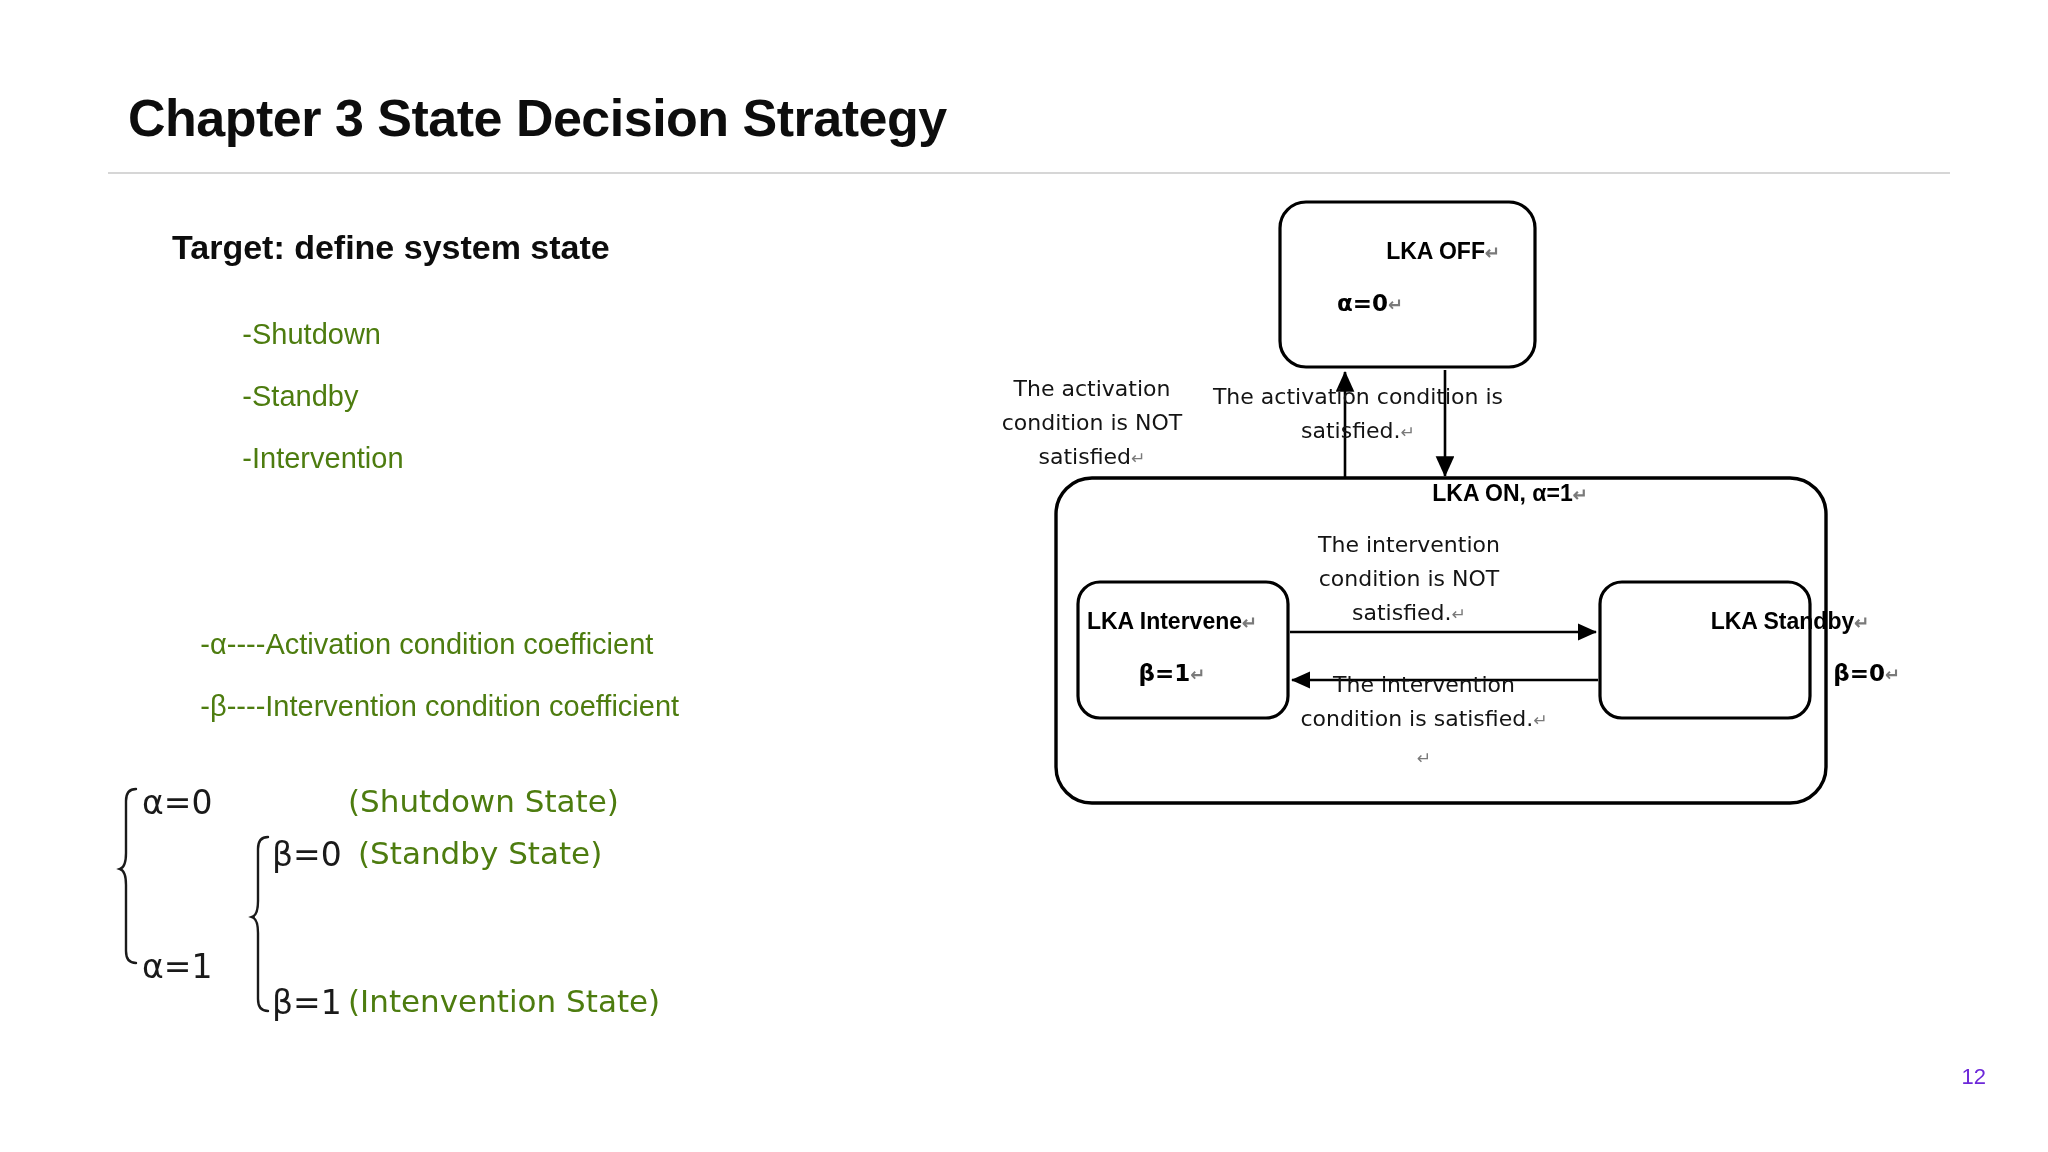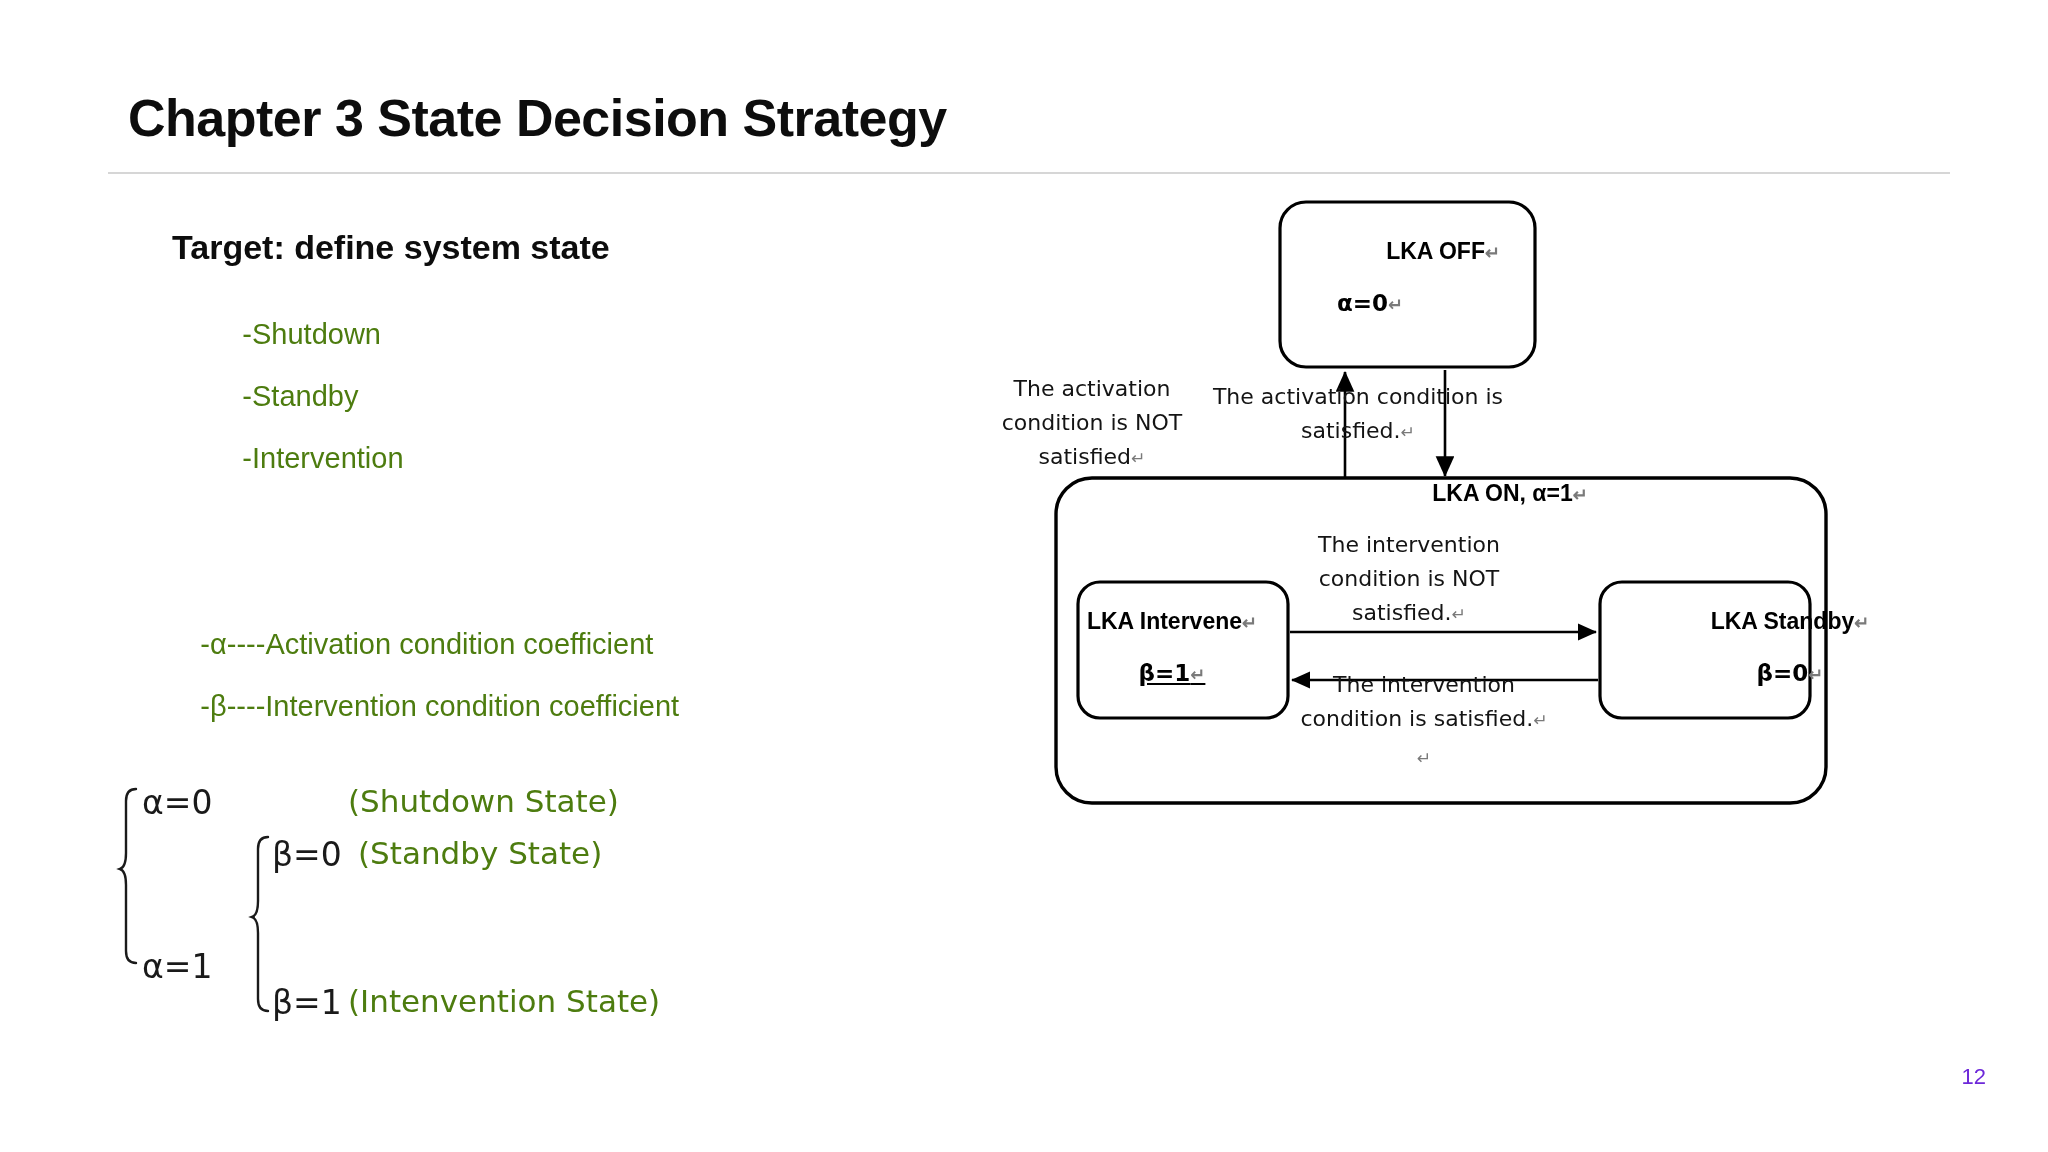--- a/index.html
+++ b/index.html
@@ -165,25 +165,25 @@
 
   
   #lkaoff-title  { left: 200px; top: 58px;  width: 260px; text-align: right; }
   #lkaoff-value  { left: 200px; top: 110px; width: 260px; }
 
   
   #lkaon-header  { left: 240px; top: 300px; width: 460px; }
 
   
   #intervene-title { left: 22px;  top: 428px; width: 220px; }
-  #intervene-value { left: 22px;  top: 480px; width: 220px; text-decoration: underline; }
+  #intervene-value { left: 22px;  top: 480px; width: 220px; }
 
   
   #standby-title   { left: 640px; top: 428px; width: 220px; }
-  #standby-value   { left: 640px; top: 480px; width: 220px; }
+  #standby-value   { left: 640px; top: 480px; width: 220px; text-align: right; }
 
   
   #edge-act-not    { left: -78px; top: 192px; width: 260px; }
   #edge-act-yes    { left: 168px; top: 200px; width: 300px; }
   #edge-int-not    { left: 244px; top: 348px; width: 250px; }
   #edge-int-yes    { left: 244px; top: 488px; width: 280px; }
   #edge-trailing   { left: 244px; top: 560px; width: 280px; }
 
   
   #page-number {

